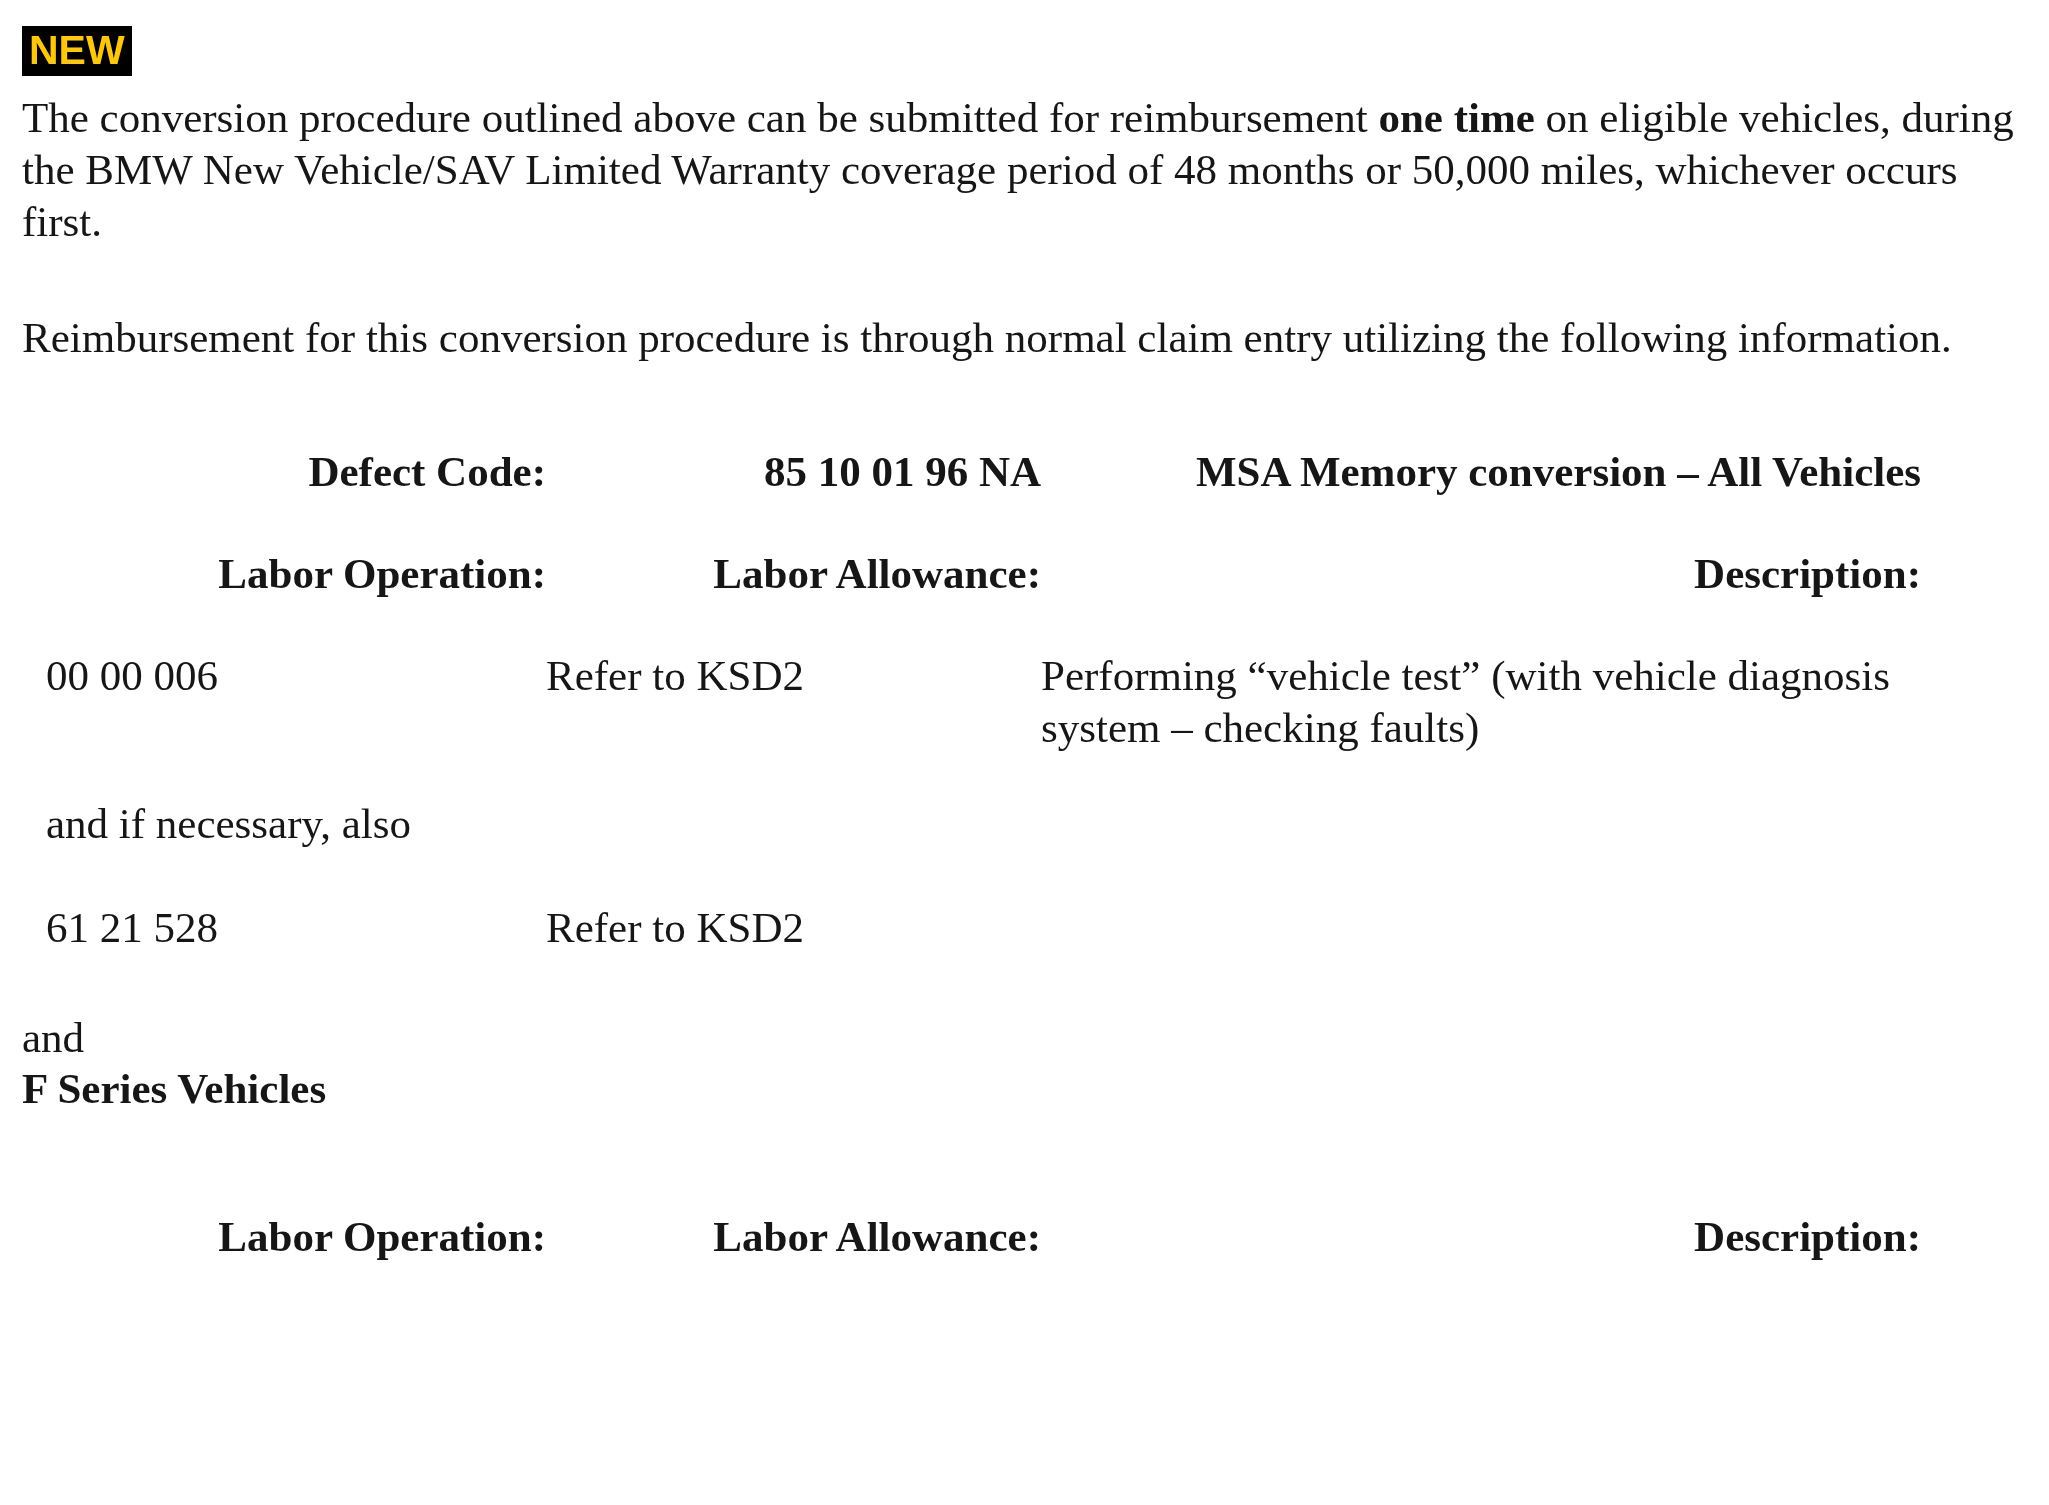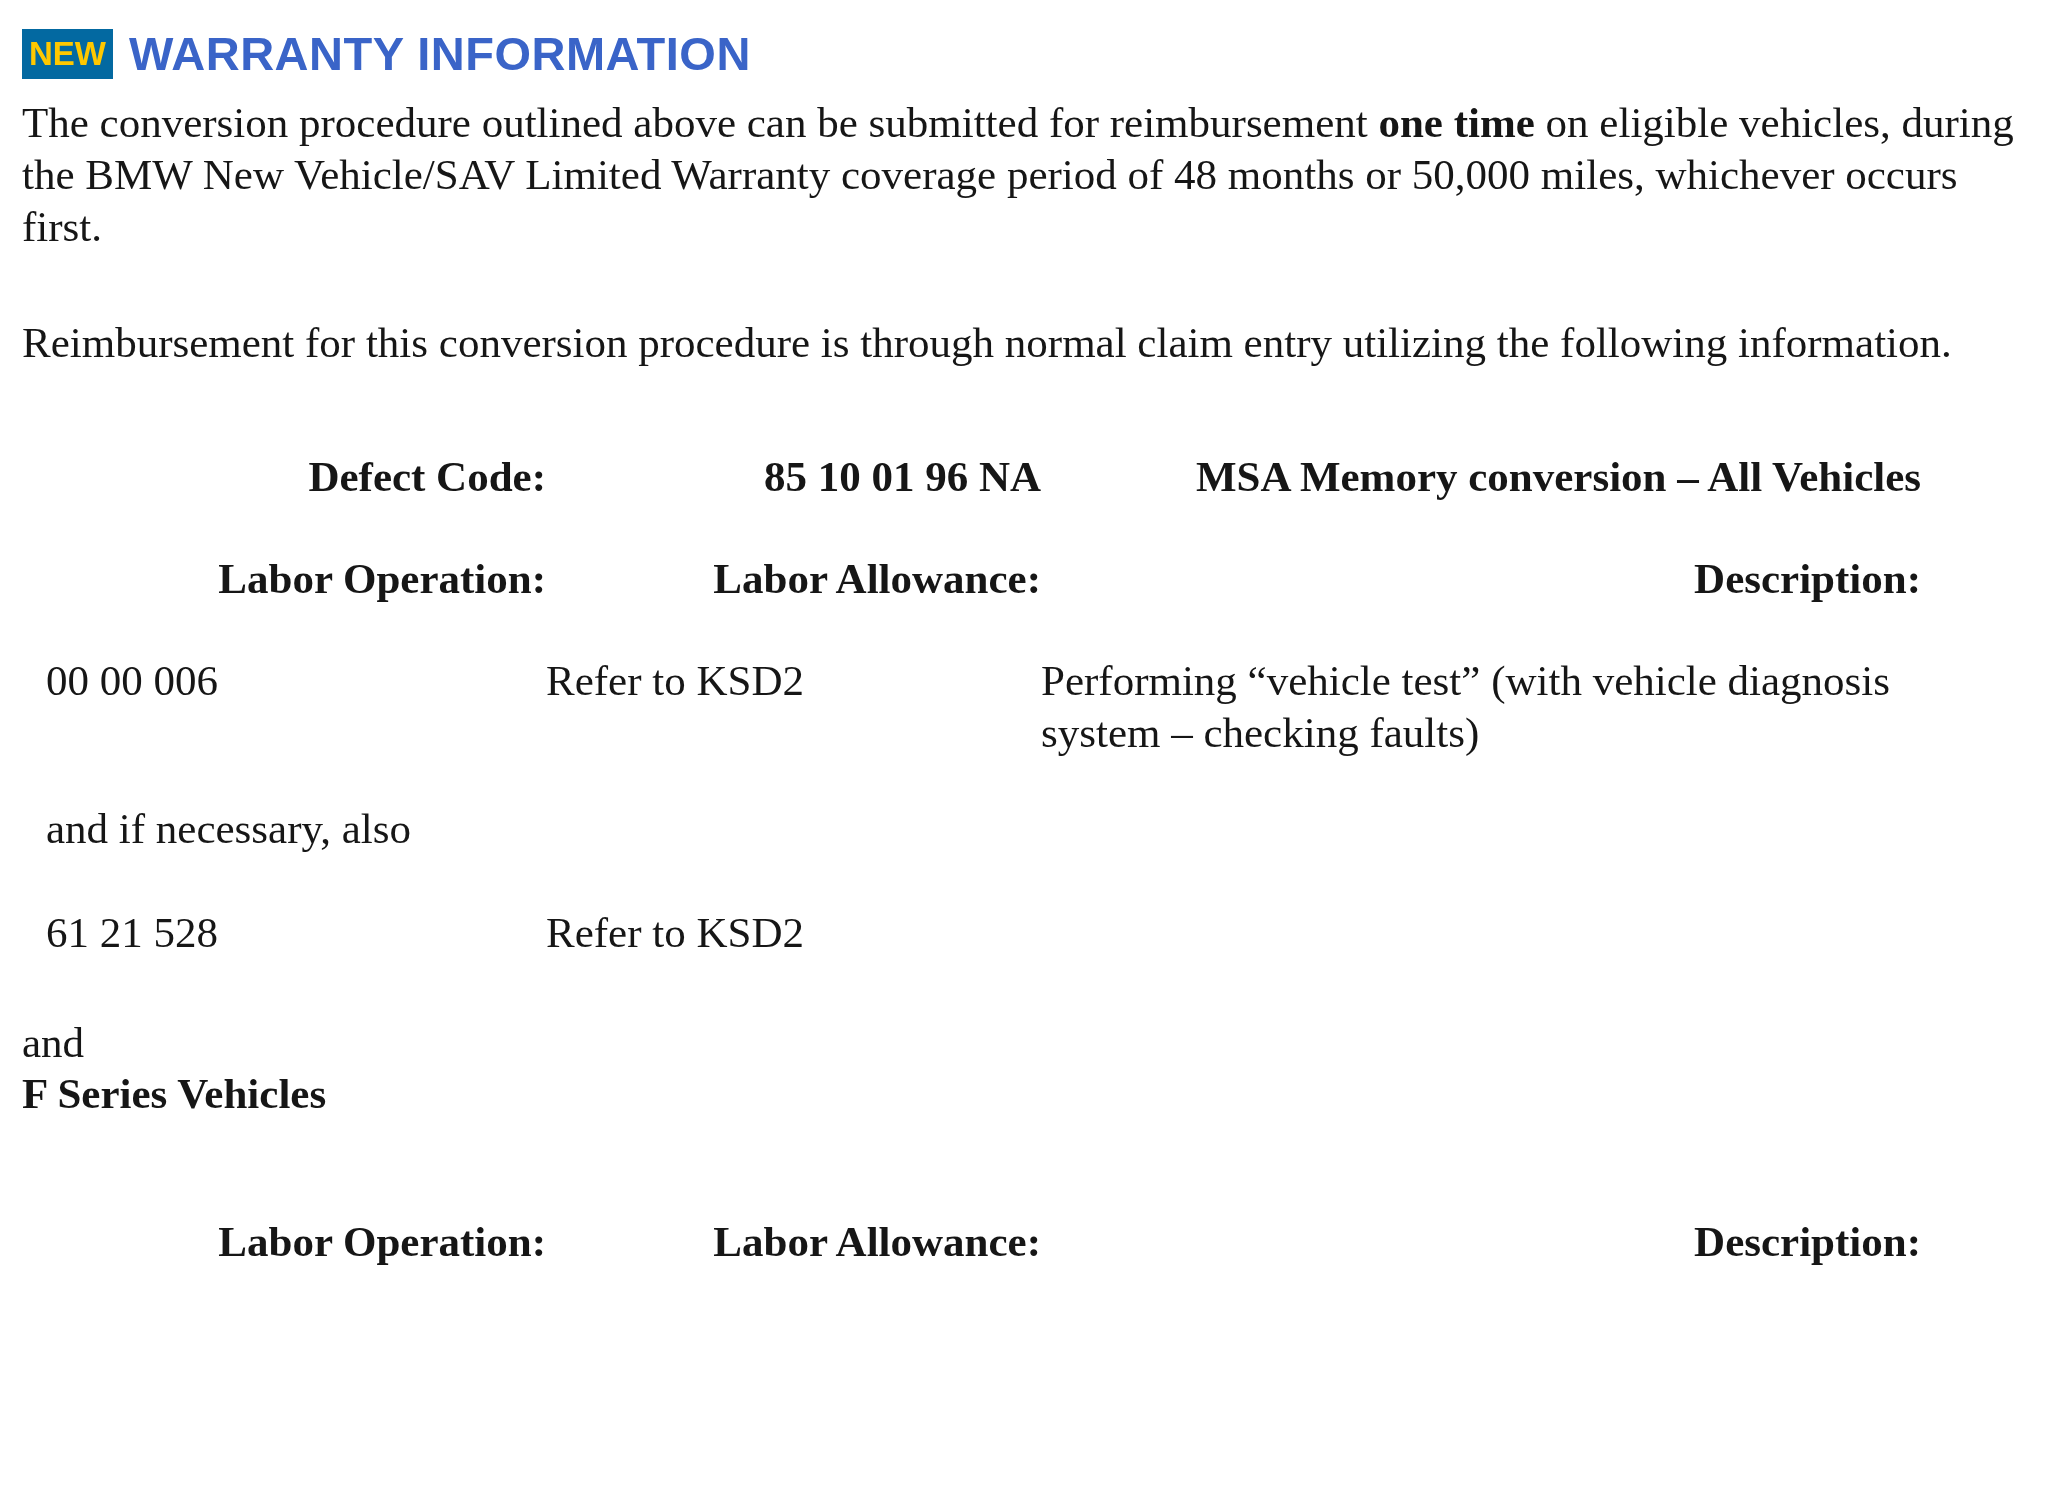--- a/index.html
+++ b/index.html
@@ -23,24 +23,24 @@
   }
   .heading-row {
     display: flex;
     align-items: center;
     gap: 16px;
     margin-top: 6px;
     font-family: "Liberation Sans", sans-serif;
   }
   .new-badge {
     display: inline-block;
-    background: #0369a1;
+    background: #000000;
     color: #ffc800;
     font-weight: bold;
-    font-size: 33px;
+    font-size: 41px;
     line-height: 33px;
     padding: 8px 7px 9px 7px;
     letter-spacing: 0px;
   }
   .page-title {
     color: #3a64c8;
     font-weight: bold;
     font-size: 47px;
     letter-spacing: 0.5px;
     white-space: nowrap;
@@ -82,21 +82,20 @@
   }
   .cell { display: block; }
 </style>
 </head>
 <body>
 
 <div class="page">
 
   <div class="heading-row">
     <span class="new-badge">NEW</span>
-    <span class="page-title">WARRANTY INFORMATION</span>
   </div>
 
   <p class="body-p p1"><span>The conversion procedure outlined above can be submitted for reimbursement </span><b>one time</b><span> on eligible vehicles, during the BMW New Vehicle/SAV Limited Warranty coverage period of 48 months or 50,000 miles, whichever occurs first.</span></p>
 
   <p class="body-p p2">Reimbursement for this conversion procedure is through normal claim entry utilizing the following information.</p>
 
   <div class="claim-table">
 
     <div class="trow defect-row">
       <span class="cell bold">Defect Code:</span>

